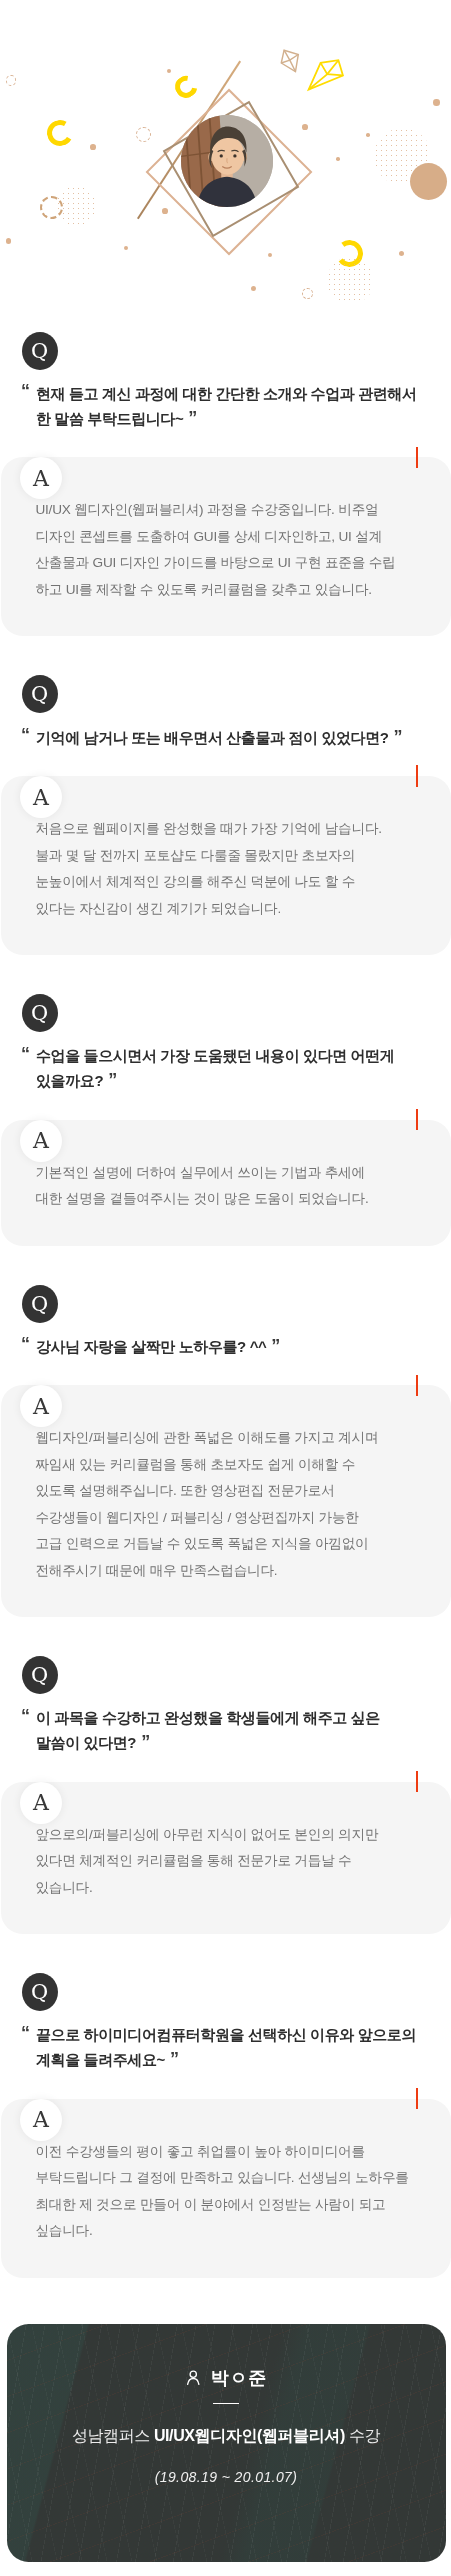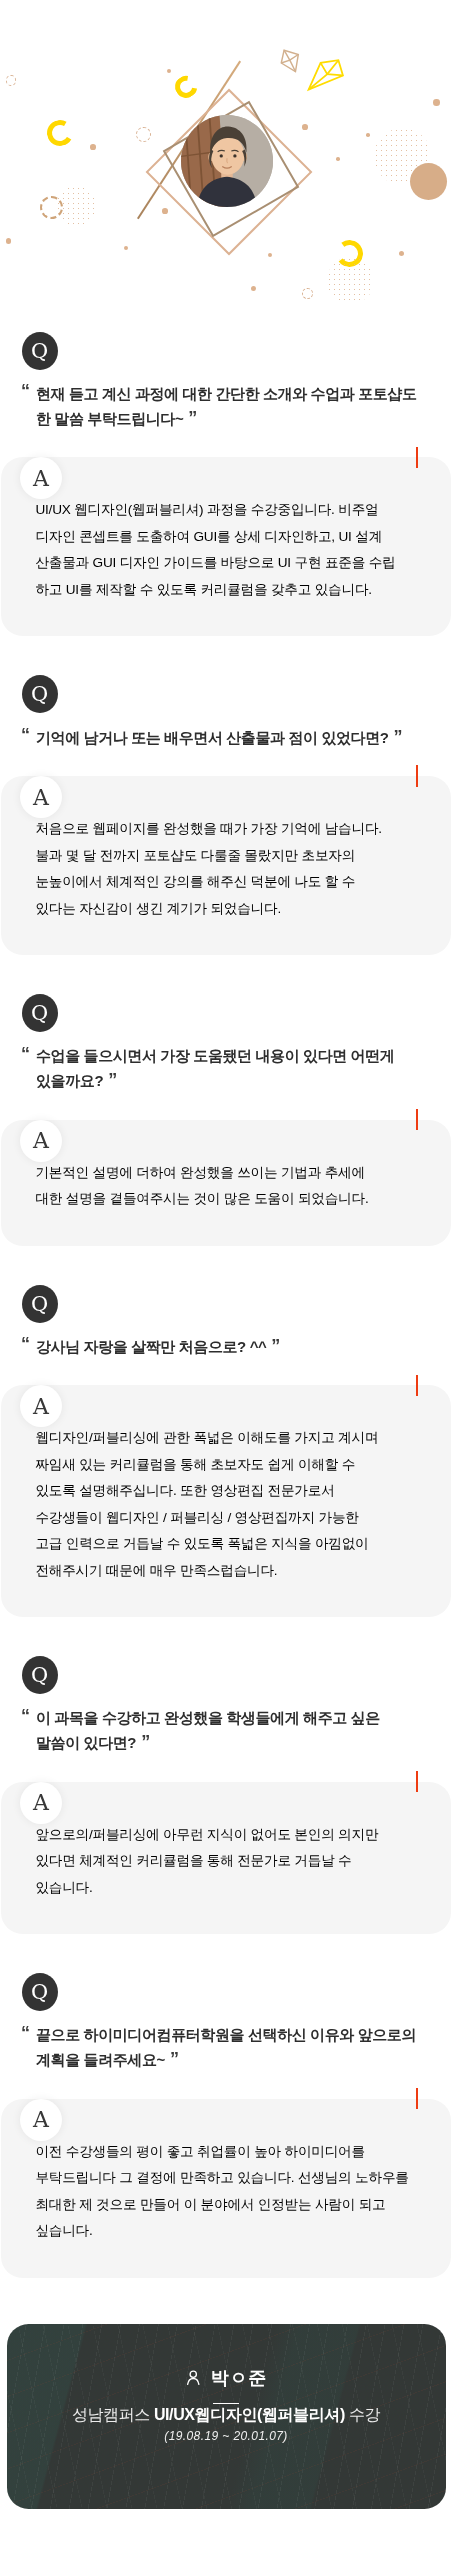--- a/index.html
+++ b/index.html
@@ -40,37 +40,37 @@
   .q-text{position:relative;margin:11.5px 20px 0 36px;font-size:15px;font-weight:800;line-height:24.4px;
           color:#2d2d2d;letter-spacing:-0.4px;white-space:pre-line;}
   .q-open{position:absolute;left:-15px;top:-2.2px;font-size:18px;color:#3a3a3a;}
   .q-close{margin-left:5px;font-size:18px;color:#3a3a3a;}
   .answer{position:relative;margin-top:26px;}
   .a-circle{position:absolute;left:20px;top:0;width:42px;height:42px;border-radius:50%;background:#ffffff;
             box-shadow:0 0 10px rgba(0,0,0,0.07);display:flex;align-items:center;justify-content:center;
             font-family:"DejaVu Serif", serif;font-size:22px;color:#383838;z-index:2;}
   .red-mark{position:absolute;right:34px;top:-10.8px;width:2.2px;height:21.5px;background:#ee3c12;z-index:3;}
   .a-box{margin:5.7px 1.4px 0 1.4px;background:#f5f5f5;border-radius:21.5px;padding:40px 30px 33px 34px;
-         font-size:13.6px;line-height:26.5px;color:#000000;letter-spacing:-0.2px;white-space:pre-line;}
+         font-size:13.6px;line-height:26.5px;color:#737373;letter-spacing:-0.2px;white-space:pre-line;}
 
   
-  .footer-card{position:relative;margin:46px 6.5px 0 6.5px;height:185px;border-radius:21.5px;overflow:hidden;
+  .footer-card{position:relative;margin:46px 6.5px 0 6.5px;height:238px;border-radius:21.5px;overflow:hidden;
     background:
       repeating-linear-gradient(100deg, rgba(255,255,255,0.05) 0 0.7px, transparent 0.7px 18.6px),
       repeating-linear-gradient(78deg, rgba(255,255,255,0.035) 0 0.7px, transparent 0.7px 24.4px),
       repeating-linear-gradient(160deg, rgba(170,70,45,0.10) 0 0.7px, transparent 0.7px 34px),
       linear-gradient(105deg, rgba(50,82,75,0.35) 0 16%, rgba(0,0,0,0) 16.5% 55%, rgba(48,76,70,0.28) 60% 72%, rgba(0,0,0,0) 72.5%),
       #333836;
     color:#fff;text-align:center;box-sizing:border-box;padding-top:42px;}
   .name-row{display:flex;align-items:center;justify-content:center;gap:9.3px;}
   .student-name{font-size:18px;font-weight:800;letter-spacing:0.7px;}
   .f-divider{width:26px;height:1.4px;background:#ffffff;margin:13px auto 0;}
-  .course-line{margin-top:1px;font-size:16px;color:#ececec;letter-spacing:-0.4px;}
+  .course-line{margin-top:22px;font-size:16px;color:#ececec;letter-spacing:-0.4px;}
   .course-line .bold{font-weight:800;color:#ffffff;}
-  .period{margin-top:3px;font-size:12px;font-style:italic;color:#f0f0f0;letter-spacing:0.4px;}
+  .period{margin-top:22px;font-size:14px;font-style:italic;color:#f0f0f0;letter-spacing:0.4px;}
 </style>
 </head>
 <body>
 
 <div class="page">
 
   <div class="hero">
     <div class="long-line"></div>
     <div class="diamond1"></div>
     <div class="diamond2"></div>
@@ -142,21 +142,21 @@
         <path d="M64,60 C64,64 63,66 65,67" stroke="#d8a67f" stroke-width="1.4" fill="none"></path>
         <path d="M58,72 Q64,76 70,72" stroke="#b9805d" stroke-width="1.8" fill="none" stroke-linecap="round"></path>
       </svg>
     </div>
   </div>
 
   <div class="qa-block">
     <div class="q-icon">
         <span>Q</span>
       </div>
-    <div class="q-text"><span class="q-open">“</span><span>현재 듣고 계신 과정에 대한 간단한 소개와 수업과 포토샵도
+    <div class="q-text"><span class="q-open">“</span><span>현재 듣고 계신 과정에 대한 간단한 소개와 수업과 관련해서
 한 말씀 부탁드립니다~</span><span class="q-close">”</span></div>
     <div class="answer">
       <div class="a-circle">
           <span>A</span>
         </div>
       <div class="red-mark"></div>
       <div class="a-box">UI/UX 웹디자인(웹퍼블리셔) 과정을 수강중입니다. 비주얼
 디자인 콘셉트를 도출하여 GUI를 상세 디자인하고, UI 설계
 산출물과 GUI 디자인 가이드를 바탕으로 UI 구현 표준을 수립
 하고 UI를 제작할 수 있도록 커리큘럼을 갖추고 있습니다.</div>
@@ -184,30 +184,30 @@
     <div class="q-icon">
         <span>Q</span>
       </div>
     <div class="q-text"><span class="q-open">“</span><span>수업을 들으시면서 가장 도움됐던 내용이 있다면 어떤게
 있을까요?</span><span class="q-close">”</span></div>
     <div class="answer">
       <div class="a-circle">
           <span>A</span>
         </div>
       <div class="red-mark"></div>
-      <div class="a-box">기본적인 설명에 더하여 완성했을 쓰이는 기법과 추세에
+      <div class="a-box">기본적인 설명에 더하여 실무에서 쓰이는 기법과 추세에
 대한 설명을 곁들여주시는 것이 많은 도움이 되었습니다.</div>
     </div>
   </div>
 
   <div class="qa-block">
     <div class="q-icon">
         <span>Q</span>
       </div>
-    <div class="q-text"><span class="q-open">“</span><span>강사님 자랑을 살짝만 처음으로? ^^</span><span class="q-close">”</span></div>
+    <div class="q-text"><span class="q-open">“</span><span>강사님 자랑을 살짝만 노하우를? ^^</span><span class="q-close">”</span></div>
     <div class="answer">
       <div class="a-circle">
           <span>A</span>
         </div>
       <div class="red-mark"></div>
       <div class="a-box">웹디자인/퍼블리싱에 관한 폭넓은 이해도를 가지고 계시며
 짜임새 있는 커리큘럼을 통해 초보자도 쉽게 이해할 수
 있도록 설명해주십니다. 또한 영상편집 전문가로서
 수강생들이  웹디자인 / 퍼블리싱 / 영상편집까지 가능한
 고급 인력으로 거듭날 수 있도록 폭넓은 지식을 아낌없이

